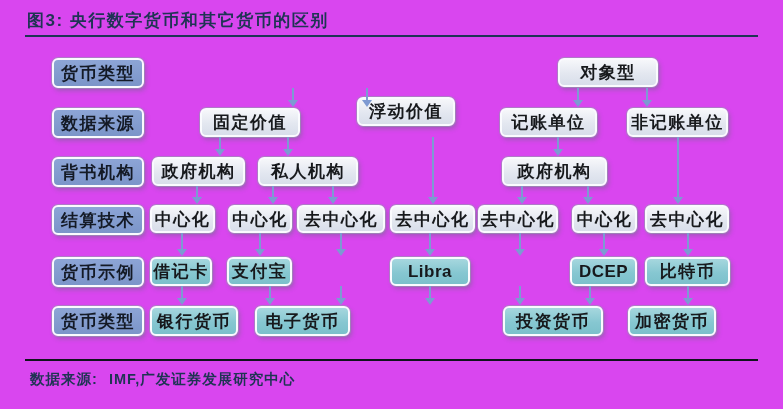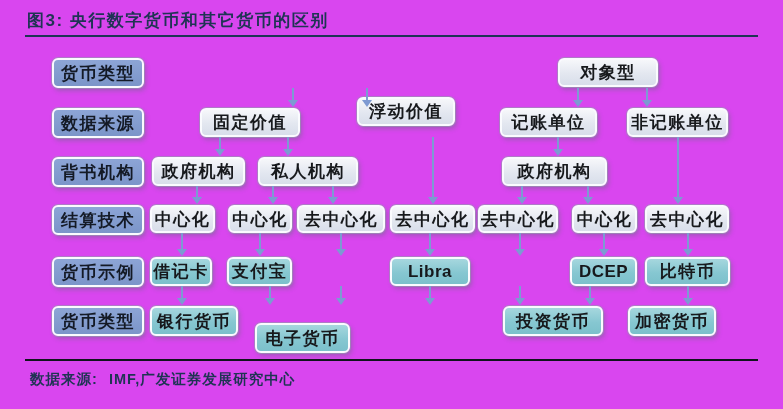--- a/index.html
+++ b/index.html
@@ -74,21 +74,21 @@
       <div class="node gray" style="left: 390px; top: 205px; width: 85px; height: 28px;">去中心化</div>
       <div class="node gray" style="left: 478px; top: 205px; width: 80px; height: 28px;">去中心化</div>
       <div class="node gray" style="left: 572px; top: 205px; width: 65px; height: 28px;">中心化</div>
       <div class="node gray" style="left: 645px; top: 205px; width: 84px; height: 28px;">去中心化</div>
       <div class="node teal" style="left: 150px; top: 257px; width: 62px; height: 29px;">借记卡</div>
       <div class="node teal" style="left: 227px; top: 257px; width: 65px; height: 29px;">支付宝</div>
       <div class="node teal latin" style="left: 390px; top: 257px; width: 80px; height: 29px;">Libra</div>
       <div class="node teal latin" style="left: 570px; top: 257px; width: 67px; height: 29px;">DCEP</div>
       <div class="node teal" style="left: 645px; top: 257px; width: 85px; height: 29px;">比特币</div>
       <div class="node teal" style="left: 150px; top: 306px; width: 88px; height: 30px;">银行货币</div>
-      <div class="node teal" style="left: 255px; top: 306px; width: 95px; height: 30px; margin-top: 17px;">电子货币</div>
+      <div class="node teal" style="left: 255px; top: 306px; width: 95px; height: 30px;">电子货币</div>
       <div class="node teal" style="left: 503px; top: 306px; width: 100px; height: 30px;">投资货币</div>
       <div class="node teal" style="left: 628px; top: 306px; width: 88px; height: 30px;">加密货币</div>
       <div class="arrow-line" style="left: 292px; top: 88px; height: 13px;"></div>
       <div class="arrow-head" style="left: 288px; top: 100px;"></div>
       <div class="arrow-line" style="left: 366px; top: 88px; height: 13px;"></div>
       <div class="arrow-head" style="left: 362px; top: 100px;"></div>
       <div class="arrow-line" style="left: 577px; top: 88px; height: 13px;"></div>
       <div class="arrow-head" style="left: 573px; top: 100px;"></div>
       <div class="arrow-line" style="left: 646px; top: 88px; height: 13px;"></div>
       <div class="arrow-head" style="left: 642px; top: 100px;"></div>

